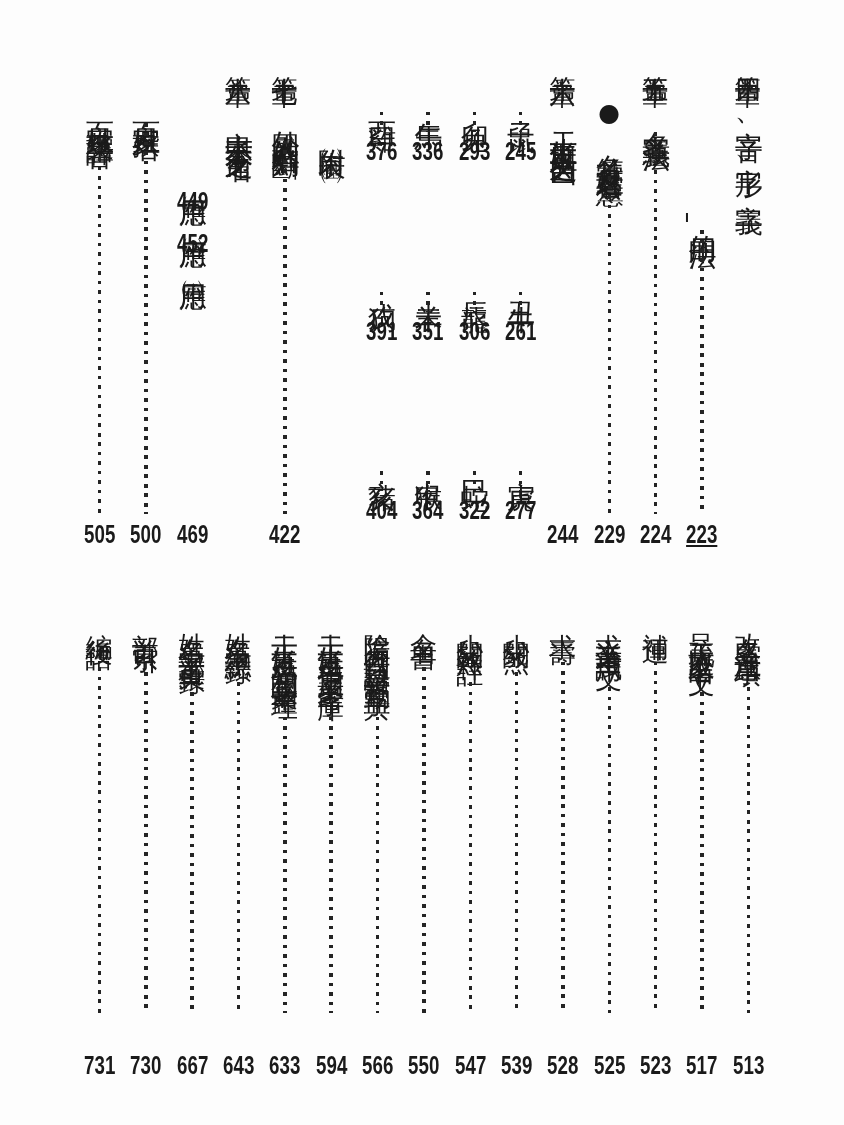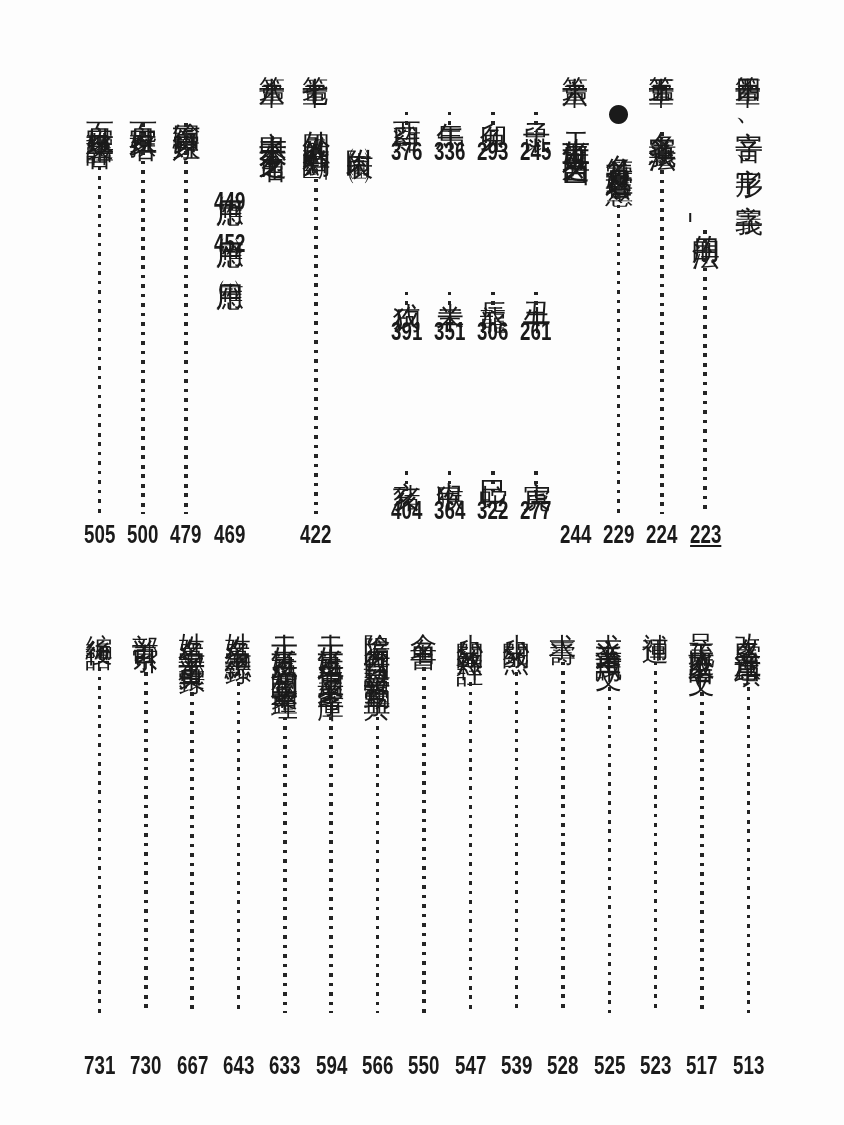--- a/index.html
+++ b/index.html
@@ -218,25 +218,20 @@
         <span class="pagenum mid">449</span>
         <span class="vtext title">應用</span>
         <span class="vtext small">㈡</span>
         <span class="pagenum mid">452</span>
         <span class="vtext title">應用</span>
         <span class="vtext small">㈢</span>
         <div class="spacer"></div>
         <span class="pagenum">469</span>
       </div>
       <div class="toc-column off-sub">
-        <span class="vtext title">繪圖百家姓</span>
-        <div class="leader"></div>
-        <span class="pagenum">479</span>
-      </div>
-      <div class="toc-column off-sub">
         <span class="vtext title">百家姓撰名</span>
         <div class="leader"></div>
         <span class="pagenum">500</span>
       </div>
       <div class="toc-column off-sub">
         <span class="vtext title">百家姓英語譯音</span>
         <div class="leader"></div>
         <span class="pagenum">505</span>
       </div>
     </div>

